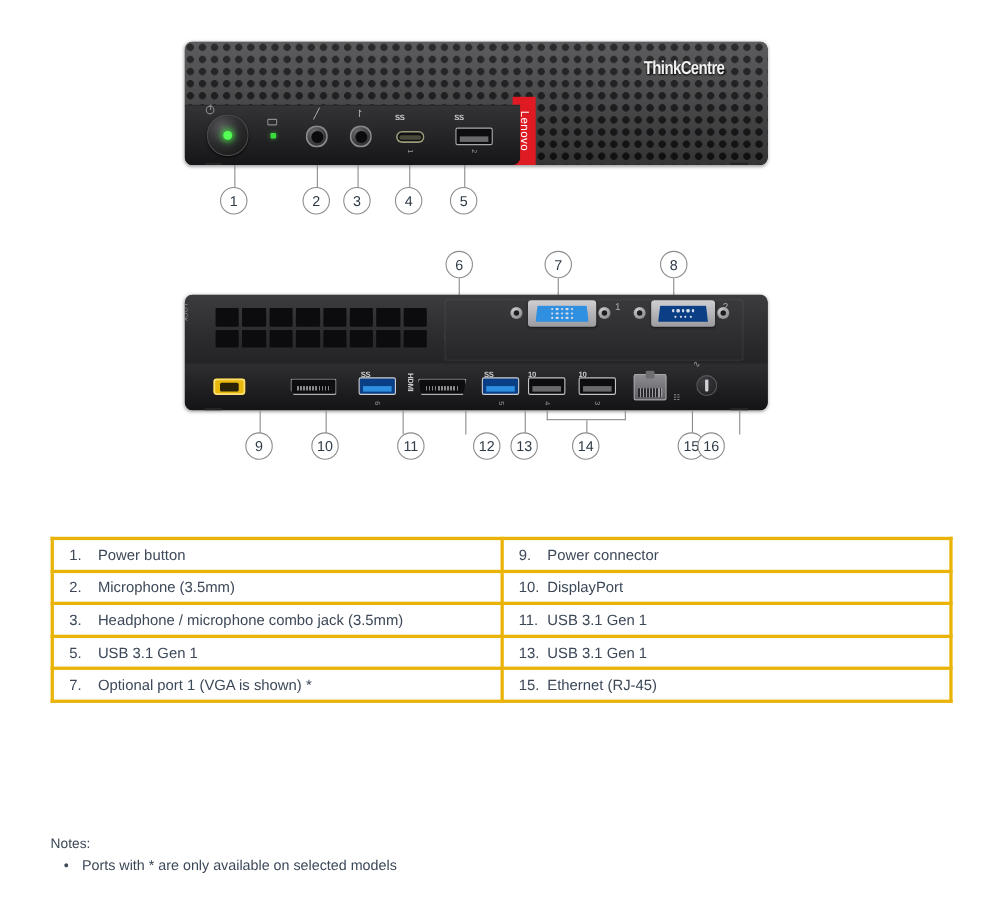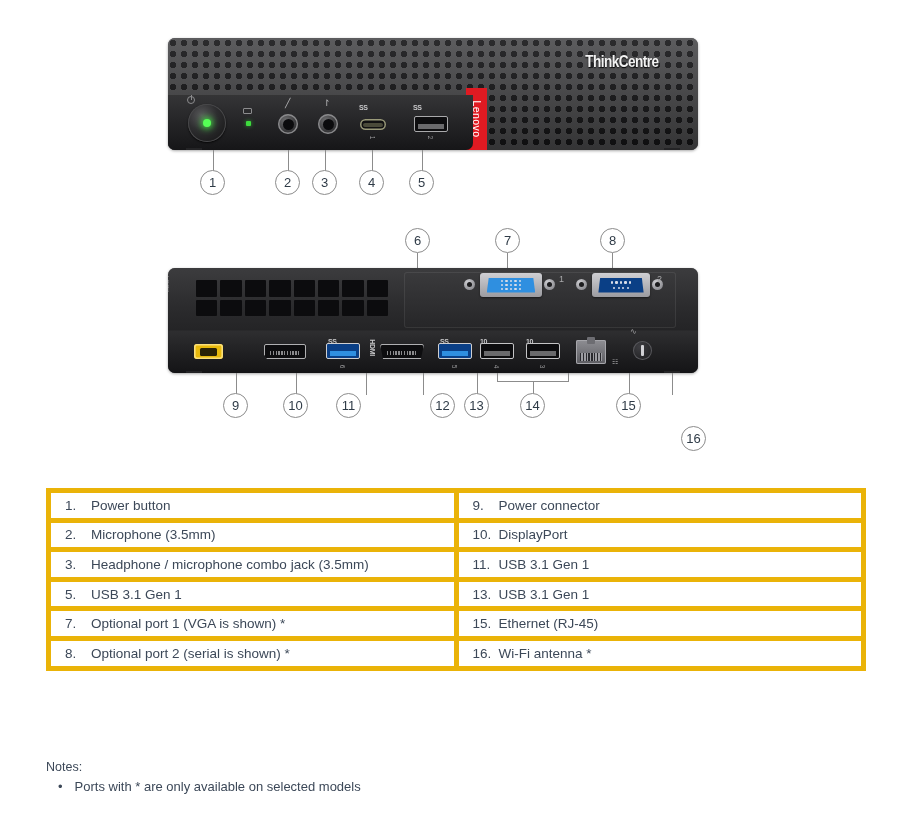--- a/index.html
+++ b/index.html
@@ -278,21 +278,21 @@
     position: absolute; border: 1px solid #8c8c8c;
     border-top: none; height: 9px;
   }
 
   
   #ports-table {
     position: absolute; left: 46px; top: 488px; width: 820px;
     border-collapse: collapse; table-layout: fixed;
   }
   #ports-table td {
-    border: 5px solid #eab308; height: 29.6px; padding: 0 0 0 14px;
+    border: 3px solid #eab308; height: 29.6px; padding: 0 0 0 14px;
     font-size: 13.5px; color: #3c4858; vertical-align: middle;
     background: #fff;
   }
   #ports-table td.num-cell { width: 50%; }
   .row-num {
     display: inline-block; width: 26px; color: #3c4858;
   }
 
   
   #notes { position: absolute; left: 46px; top: 760px; }
@@ -489,26 +489,26 @@
   <div class="leader" style="left:477px; top:373px; height:22px;"></div>
 
   <div class="bracket" style="left:497px; top:373px; width:72px;"></div>
   <div class="leader" style="left:533px; top:382px; height:13px;"></div>
 
   <div class="leader" style="left:629px; top:373px; height:22px;"></div>
   <div class="leader" style="left:672px; top:373px; height:22px;"></div>
 
   <div class="callout" style="left:223px; top:393px;">9</div>
   <div class="callout" style="left:283px; top:393px;">10</div>
-  <div class="callout" style="left:336px; top:393px;">11</div>
+  <div class="callout" style="left:361px; top:393px;">11</div>
   <div class="callout" style="left:430px; top:393px;">12</div>
   <div class="callout" style="left:464px; top:393px;">13</div>
   <div class="callout" style="left:520px; top:393px;">14</div>
   <div class="callout" style="left:616px; top:393px;">15</div>
-  <div class="callout" style="left:681px; top:393px;margin-top:33px;">16</div>
+  <div class="callout" style="left:634px; top:393px;">16</div>
 
   <table id="ports-table">
     <tbody>
         <tr>
           <td class="num-cell"><span class="row-num">1.</span><span>Power button</span></td>
           <td class="num-cell"><span class="row-num">9.</span><span>Power connector</span></td>
         </tr>
         <tr>
           <td class="num-cell"><span class="row-num">2.</span><span>Microphone (3.5mm)</span></td>
           <td class="num-cell"><span class="row-num">10.</span><span>DisplayPort</span></td>
@@ -518,24 +518,20 @@
           <td class="num-cell"><span class="row-num">11.</span><span>USB 3.1 Gen 1</span></td>
         </tr>
         <tr>
           <td class="num-cell"><span class="row-num">5.</span><span>USB 3.1 Gen 1</span></td>
           <td class="num-cell"><span class="row-num">13.</span><span>USB 3.1 Gen 1</span></td>
         </tr>
         <tr>
           <td class="num-cell"><span class="row-num">7.</span><span>Optional port 1 (VGA is shown) *</span></td>
           <td class="num-cell"><span class="row-num">15.</span><span>Ethernet (RJ-45)</span></td>
         </tr>
-        <tr>
-          <td class="num-cell"><span class="row-num">8.</span><span>Optional port 2 (serial is shown) *</span></td>
-          <td class="num-cell"><span class="row-num">16.</span><span>Wi-Fi antenna *</span></td>
-        </tr>
       </tbody>
   </table>
 
   <div id="notes">
     <div class="notes-title">Notes:</div>
     <div class="note-item">
       <span class="note-bullet">•</span>
       <span>Ports with * are only available on selected models</span>
     </div>
   </div>

